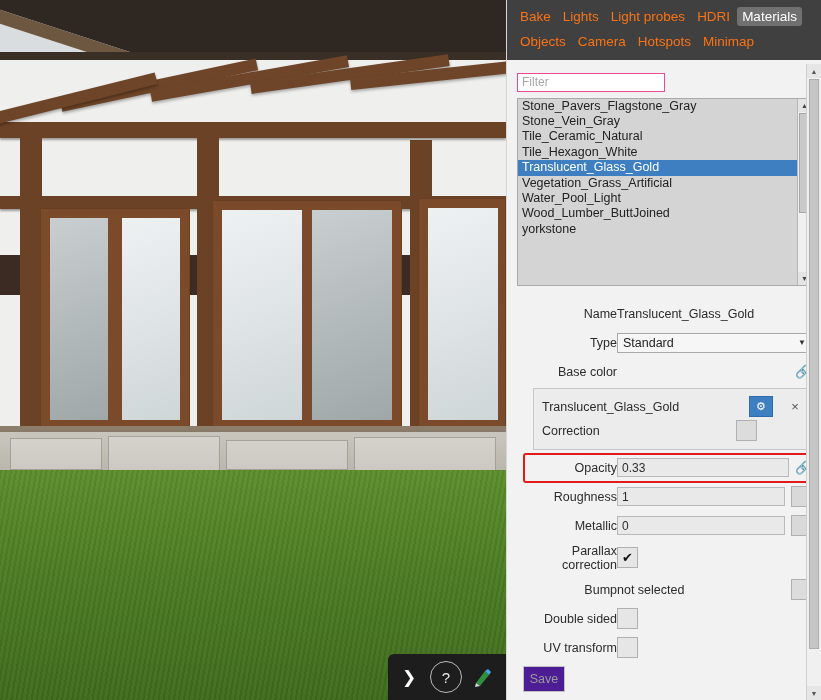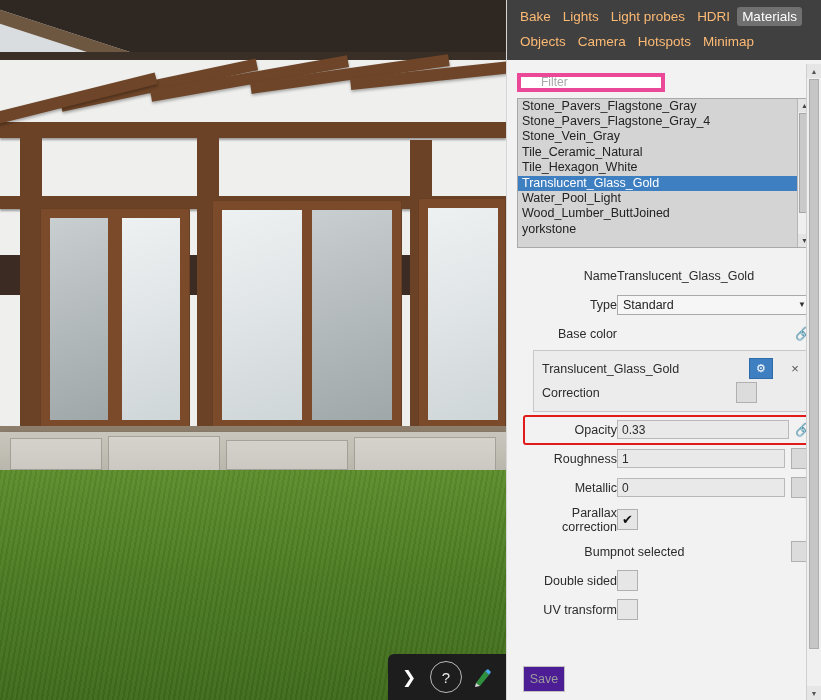--- a/index.html
+++ b/index.html
@@ -172,21 +172,21 @@
     box-sizing: border-box;
   }
   .tab-row {
     display: flex;
     flex-wrap: wrap;
     align-items: center;
     gap: 2px;
     padding: 3px 4px;
   }
   .tab {
-    color: #fdba74;
+    color: #f97316;
     font-size: 13.5px;
     padding: 2px 5px;
     border-radius: 3px;
     cursor: pointer;
     white-space: nowrap;
   }
   .tab.active {
     background: #707070;
     color: #ffffff;
   }
@@ -200,36 +200,36 @@
     box-sizing: border-box;
   }
 
   .filter-row {
     padding: 8px 10px 4px 10px;
   }
   #filter-input {
     width: 148px;
     height: 19px;
     box-sizing: border-box;
-    border: 4px solid #ec4899;
+    border: 1px solid #ec4899;
     background: #ffffff;
     font-size: 12px;
     color: #333;
-    padding: 0 20px;
+    padding: 0 4px;
     font-family: "Liberation Sans", sans-serif;
   }
   #filter-input::placeholder { color: #a8a8a8; }
 
   
   .list-wrap {
     position: relative;
     margin: 2px 10px 0 10px;
     border: 1px solid #a9a9a9;
     background: #d4d4d4;
-    height: 150px;
+    height: 188px;
     box-sizing: border-box;
     overflow: hidden;
   }
   .list-inner {
     position: absolute;
     left: 0; top: 0; right: 13px; bottom: 0;
     overflow: hidden;
   }
   .list-item {
     font-size: 12.5px;
@@ -547,25 +547,25 @@
 
     <div id="panel-body">
 
       <div class="filter-row">
         <input id="filter-input" type="text" placeholder="Filter" style="">
       </div>
 
       <div class="list-wrap">
         <div class="list-inner">
           <div class="list-item">Stone_Pavers_Flagstone_Gray</div>
-          <div class="list-item">Stone_Pavers_Flagstone_Gray_4</div>
           <div class="list-item">Stone_Vein_Gray</div>
           <div class="list-item">Tile_Ceramic_Natural</div>
           <div class="list-item">Tile_Hexagon_White</div>
           <div class="list-item selected">Translucent_Glass_Gold</div>
+          <div class="list-item">Vegetation_Grass_Artificial</div>
           <div class="list-item">Water_Pool_Light</div>
           <div class="list-item">Wood_Lumber_ButtJoined</div>
           <div class="list-item">yorkstone</div>
 
         </div>
         <div class="vscroll">
           <div class="arrow-up">▲</div>
           <div class="thumb" style="top:14px; height:100px;"></div>
           <div class="arrow-down">▼</div>
         </div>

